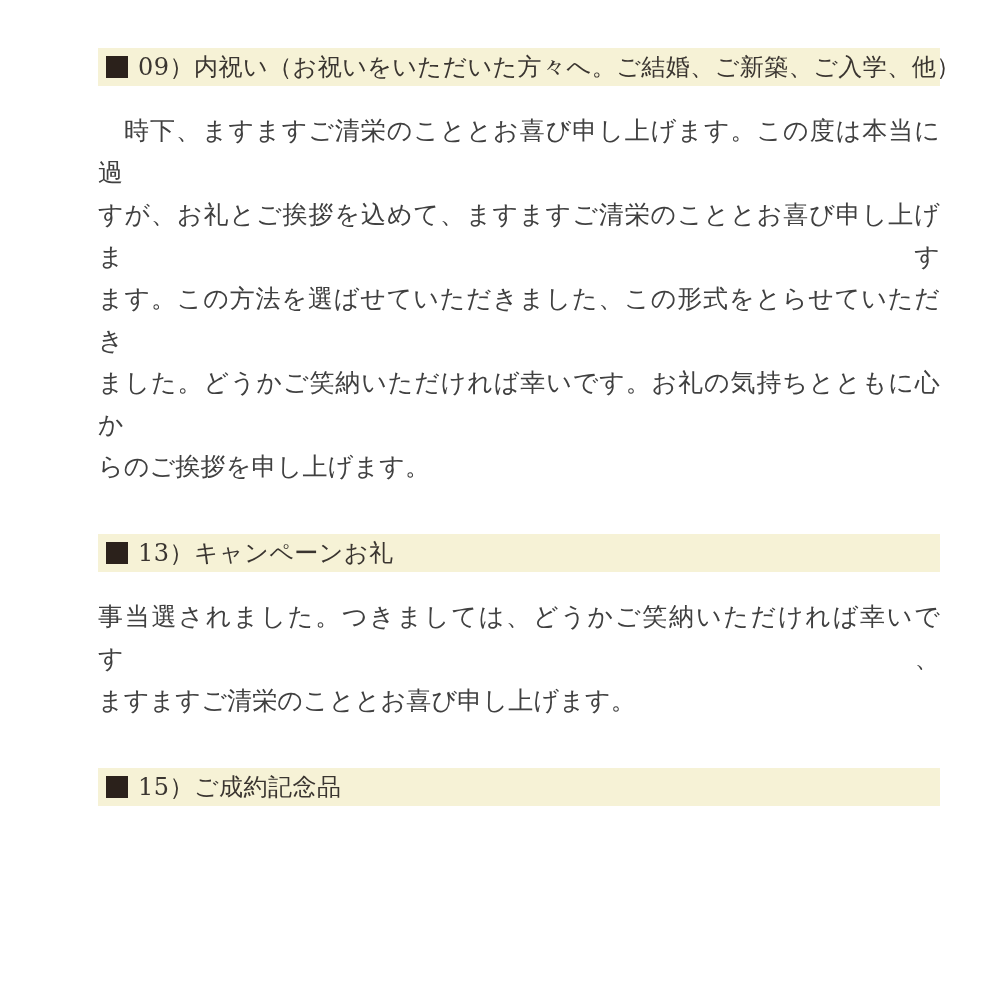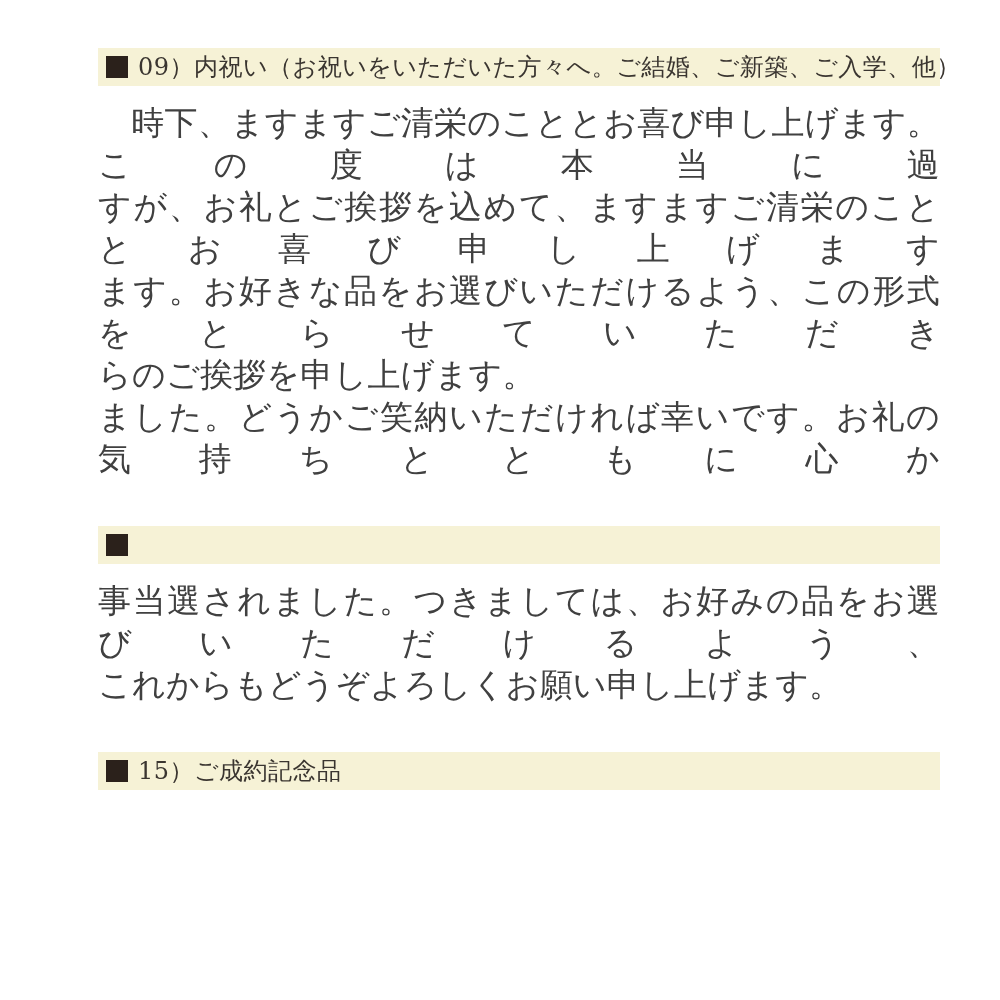--- a/index.html
+++ b/index.html
@@ -22,42 +22,42 @@
   }
   .section {
     margin-bottom: 46px;
   }
   .heading-bar {
     background: #f6f2d6;
     height: 38px;
     display: flex;
     align-items: center;
     padding: 0;
-    margin-bottom: 16px;
+    margin-bottom: 24px;
   }
   .marker {
     width: 22px;
     height: 22px;
     background: #2b211b;
     display: inline-block;
     margin: 0 10px 0 8px;
     flex: 0 0 auto;
   }
   .heading-text {
     font-size: 24px;
     color: #3a3530;
     letter-spacing: 0.5px;
     white-space: nowrap;
     line-height: 38px;
   }
   .body-text {
     width: 842px;
   }
   .line {
-    font-size: 33px;
+    font-size: 25px;
     line-height: 42px;
     color: #404040;
     letter-spacing: 0.2px;
     text-align: left;
     white-space: normal;
   }
   .line.just {
     text-align: justify;
     text-align-last: justify;
   }
@@ -68,33 +68,34 @@
 <div class="page">
 
   <div class="section">
     <div class="heading-bar">
       <span class="marker"></span>
       <span class="heading-text">09）内祝い（お祝いをいただいた方々へ。ご結婚、ご新築、ご入学、他）</span>
     </div>
     <div class="body-text">
       <div class="line just">　時下、ますますご清栄のこととお喜び申し上げます。この度は本当に過</div>
       <div class="line just">すが、お礼とご挨拶を込めて、ますますご清栄のこととお喜び申し上げます</div>
-      <div class="line just">ます。お好きな品をお選びいただけるよう、この形式をとらせていただき</div>
+      <div class="line just">ます。この方法を選ばせていただきました、この形式をとらせていただき</div>
+      <div class="line just">ました。どうかご笑納いただければ幸いです。お礼の気持ちとともに心か</div>
       <div class="line">らのご挨拶を申し上げます。</div>
-      <div class="line just">ました。どうかご笑納いただければ幸いです。お礼の気持ちとともに心か</div>
     </div>
   </div>
 
   <div class="section">
     <div class="heading-bar">
       <span class="marker"></span>
+      <span class="heading-text">13）キャンペーンお礼</span>
     </div>
     <div class="body-text">
-      <div class="line just">事当選されました。つきましては、お好みの品をお選びいただけるよう、</div>
-      <div class="line">これからもどうぞよろしくお願い申し上げます。</div>
+      <div class="line just">事当選されました。つきましては、どうかご笑納いただければ幸いです、</div>
+      <div class="line">ますますご清栄のこととお喜び申し上げます。</div>
     </div>
   </div>
 
   <div class="section">
     <div class="heading-bar">
       <span class="marker"></span>
       <span class="heading-text">15）ご成約記念品</span>
     </div>
 
   </div>

